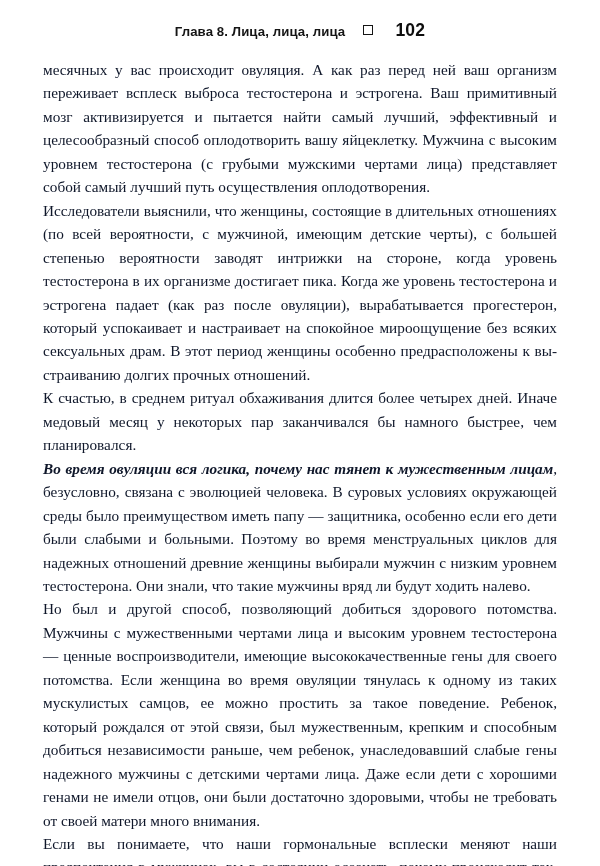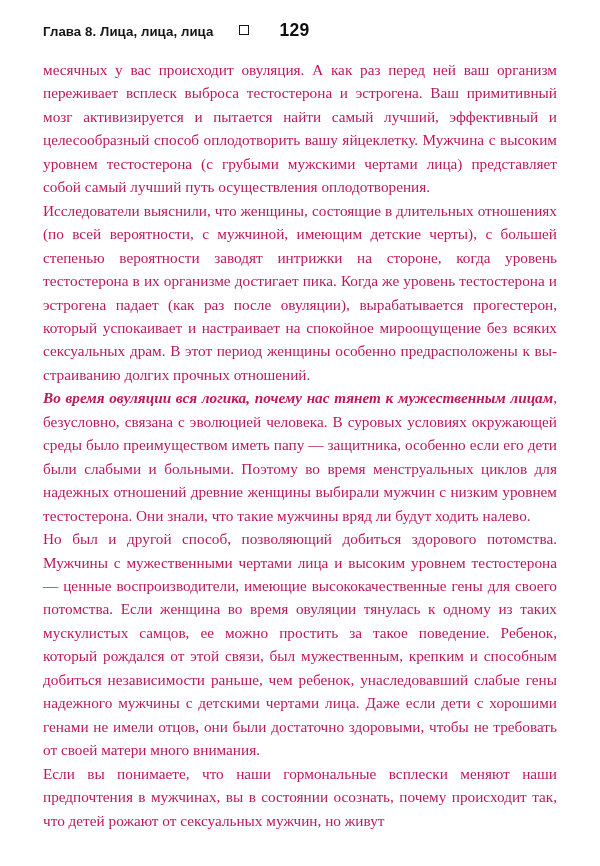--- a/index.html
+++ b/index.html
@@ -26,22 +26,22 @@
 
   
   .running-head {
     position: absolute;
     left: 43px;
     right: 43px;
     top: 20px;
     height: 26px;
     display: flex;
     align-items: baseline;
-    justify-content: flex-start;
-    gap: 12px;
+    justify-content: center;
+    gap: 4px;
   }
   .rh-chapter {
     font-family: "Liberation Sans", "DejaVu Sans", sans-serif;
     font-size: 13.2px;
     font-weight: 600;
     letter-spacing: 0.1px;
     color: #151515;
     white-space: nowrap;
   }
   .rh-ornament {
@@ -82,21 +82,21 @@
 
   p.para {
     margin: 0;
     padding: 0;
     font-size: 15.25px;
     line-height: 23.45px;
     text-align: justify;
     text-justify: inter-word;
     hyphens: manual;
     word-spacing: 0px;
-    color: #be185d;
+    color: #0f172a;
   }
   p.para + p.para {
     margin-top: 0px;
   }
   .lead-bold {
     font-weight: 700;
     font-style: italic;
   }
 
   
@@ -105,33 +105,36 @@
   }
 </style>
 </head>
 <body>
 
 <div class="page">
 
   <div class="running-head">
     <span class="rh-chapter">Глава 8. Лица, лица, лица</span>
     <span class="rh-ornament"><span class="sq"></span></span>
-    <span class="rh-folio">129</span>
+    <span class="rh-folio">102</span>
   </div>
 
   <div class="textblock">
 
     <p class="para">
       <span>месячных у вас происходит овуляция. А как раз перед ней ваш ор­ганизм переживает всплеск выброса тестостерона и эстрогена. Ваш примитивный мозг активизируется и пытается найти самый луч­ший, эффективный и целесообразный способ оплодотворить вашу яйцеклетку. Мужчина с высоким уровнем тестостерона (с грубыми мужскими чертами лица) представляет собой самый лучший путь осуществления оплодотворения.</span>
     </p>
 
     <p class="para">
       <span>Исследователи выяснили, что женщины, состоящие в длительных отношениях (по всей вероятности, с мужчиной, имеющим детские черты), с большей степенью вероятности заводят интрижки на сто­роне, когда уровень тестостерона в их организме достигает пика. Когда же уровень тестостерона и эстрогена падает (как раз после овуляции), вырабатывается прогестерон, который успокаивает и на­страивает на спокойное мироощущение без всяких сексуальных драм. В этот период женщины особенно предрасположены к вы­страиванию долгих прочных отношений.</span>
     </p>
 
+    <p class="para">
+      <span>К счастью, в среднем ритуал обхаживания длится более четырех дней. Иначе медовый месяц у некоторых пар заканчивался бы на­много быстрее, чем планировался.</span>
+    </p>
 
     <p class="para">
       <span class="lead-bold">Во время овуляции вся логика, почему нас тянет к мужествен­ным лицам</span><span>, безусловно, связана с эволюцией человека. В суровых условиях окружающей среды было преимуществом иметь папу — за­щитника, особенно если его дети были слабыми и больными. Поэтому во время менструальных циклов для надежных отношений древние женщины выбирали мужчин с низким уровнем тестостерона. Они знали, что такие мужчины вряд ли будут ходить налево.</span>
     </p>
 
     <p class="para">
       <span>Но был и другой способ, позволяющий добиться здорового потом­ства. Мужчины с мужественными чертами лица и высоким уровнем тестостерона — ценные воспроизводители, имеющие высокока­чественные гены для своего потомства. Если женщина во время овуляции тянулась к одному из таких мускулистых самцов, ее можно простить за такое поведение. Ребенок, который рождался от этой связи, был мужественным, крепким и способным добиться независимости раньше, чем ребенок, унаследовавший слабые гены надежного мужчины с детскими чертами лица. Даже если дети с хо­рошими генами не имели отцов, они были достаточно здоровыми, чтобы не требовать от своей матери много внимания.</span>
     </p>
 
     <p class="para">

